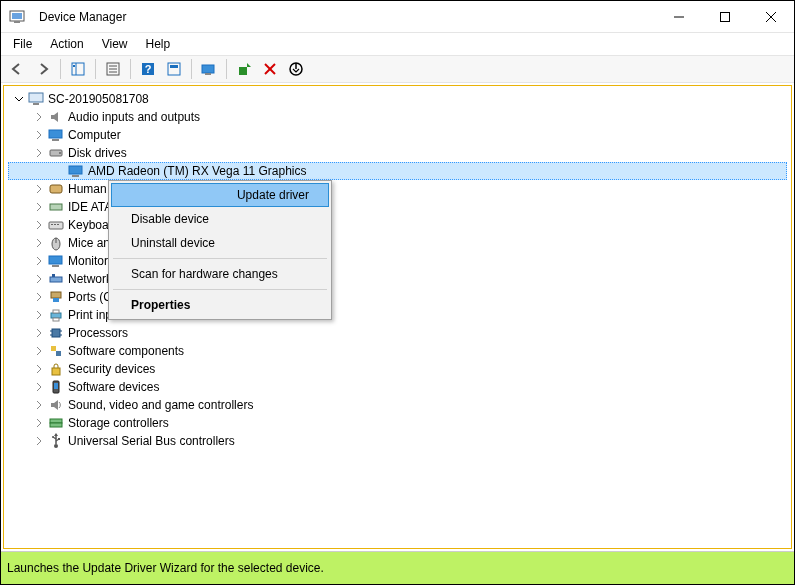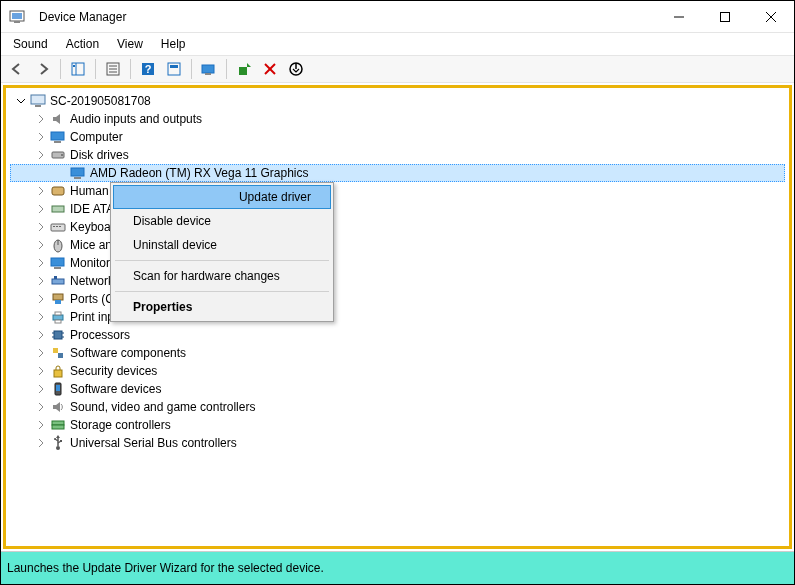--- a/index.html
+++ b/index.html
@@ -60,21 +60,21 @@
     border: 1px solid transparent;
     background: transparent;
   }
   .tb-sep {
     width: 1px; height: 20px;
     background: #ccc;
     margin: 0 3px;
   }
   .content {
     flex: 1;
-    border: 3px solid #eab308;
+    border: 1px solid #eab308;
     margin: 2px;
     background: #fff;
     overflow: hidden;
     position: relative;
   }
   .tree {
     padding: 4px 4px;
     position: relative;
   }
   .tree-row {
@@ -130,21 +130,21 @@
   }
   .cm-item.bold { font-weight: 700; }
   .cm-sep {
     height: 1px;
     background: #d0d0d0;
     margin: 3px 2px;
   }
   .statusbar {
     height: 22px;
     border-top: 1px solid #ccc;
-    background: #5eead4;
+    background: #bef264;
     display: flex;
     align-items: center;
     padding: 16px 6px;
     font-size: 12px;
   }
 </style>
 </head>
 <body>
 
 <div class="titlebar">
@@ -169,21 +169,21 @@
   </div>
   <div class="win-btn">
     <svg viewBox="0 0 10 10">
         <line x1="0" y1="0" x2="10" y2="10" stroke="#000" stroke-width="1"></line>
         <line x1="10" y1="0" x2="0" y2="10" stroke="#000" stroke-width="1"></line>
       </svg>
   </div>
 </div>
 
 <div class="menubar">
-  <div class="menu-item">Sound</div>
+  <div class="menu-item">File</div>
   <div class="menu-item">Action</div>
   <div class="menu-item">View</div>
   <div class="menu-item">Help</div>
 </div>
 
 <div class="toolbar">
   <div class="tb-btn">
     <svg width="16" height="16" viewBox="0 0 16 16">
         <path d="M10 3 L4 8 L10 13" fill="none" stroke="#555" stroke-width="2"></path>
       </svg>

